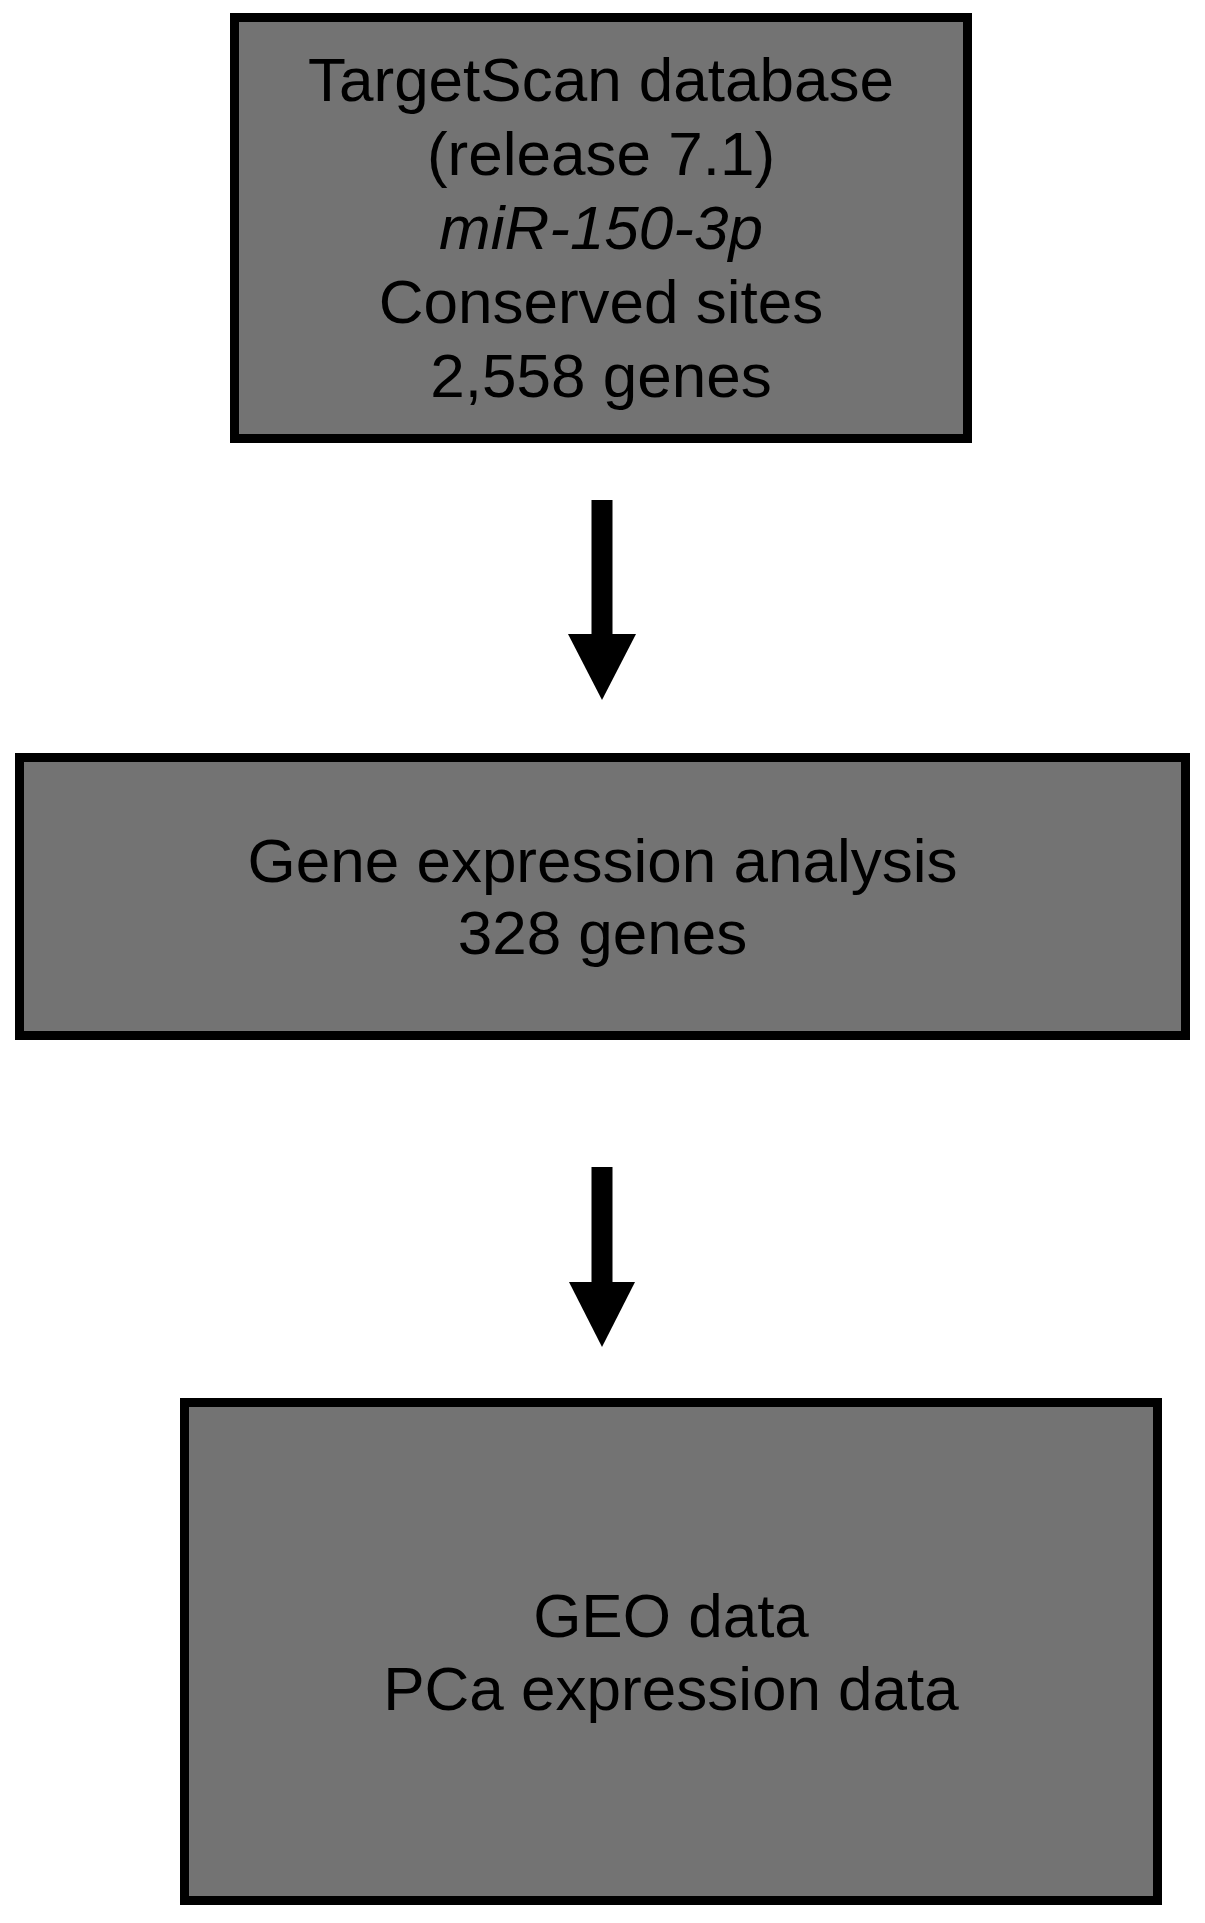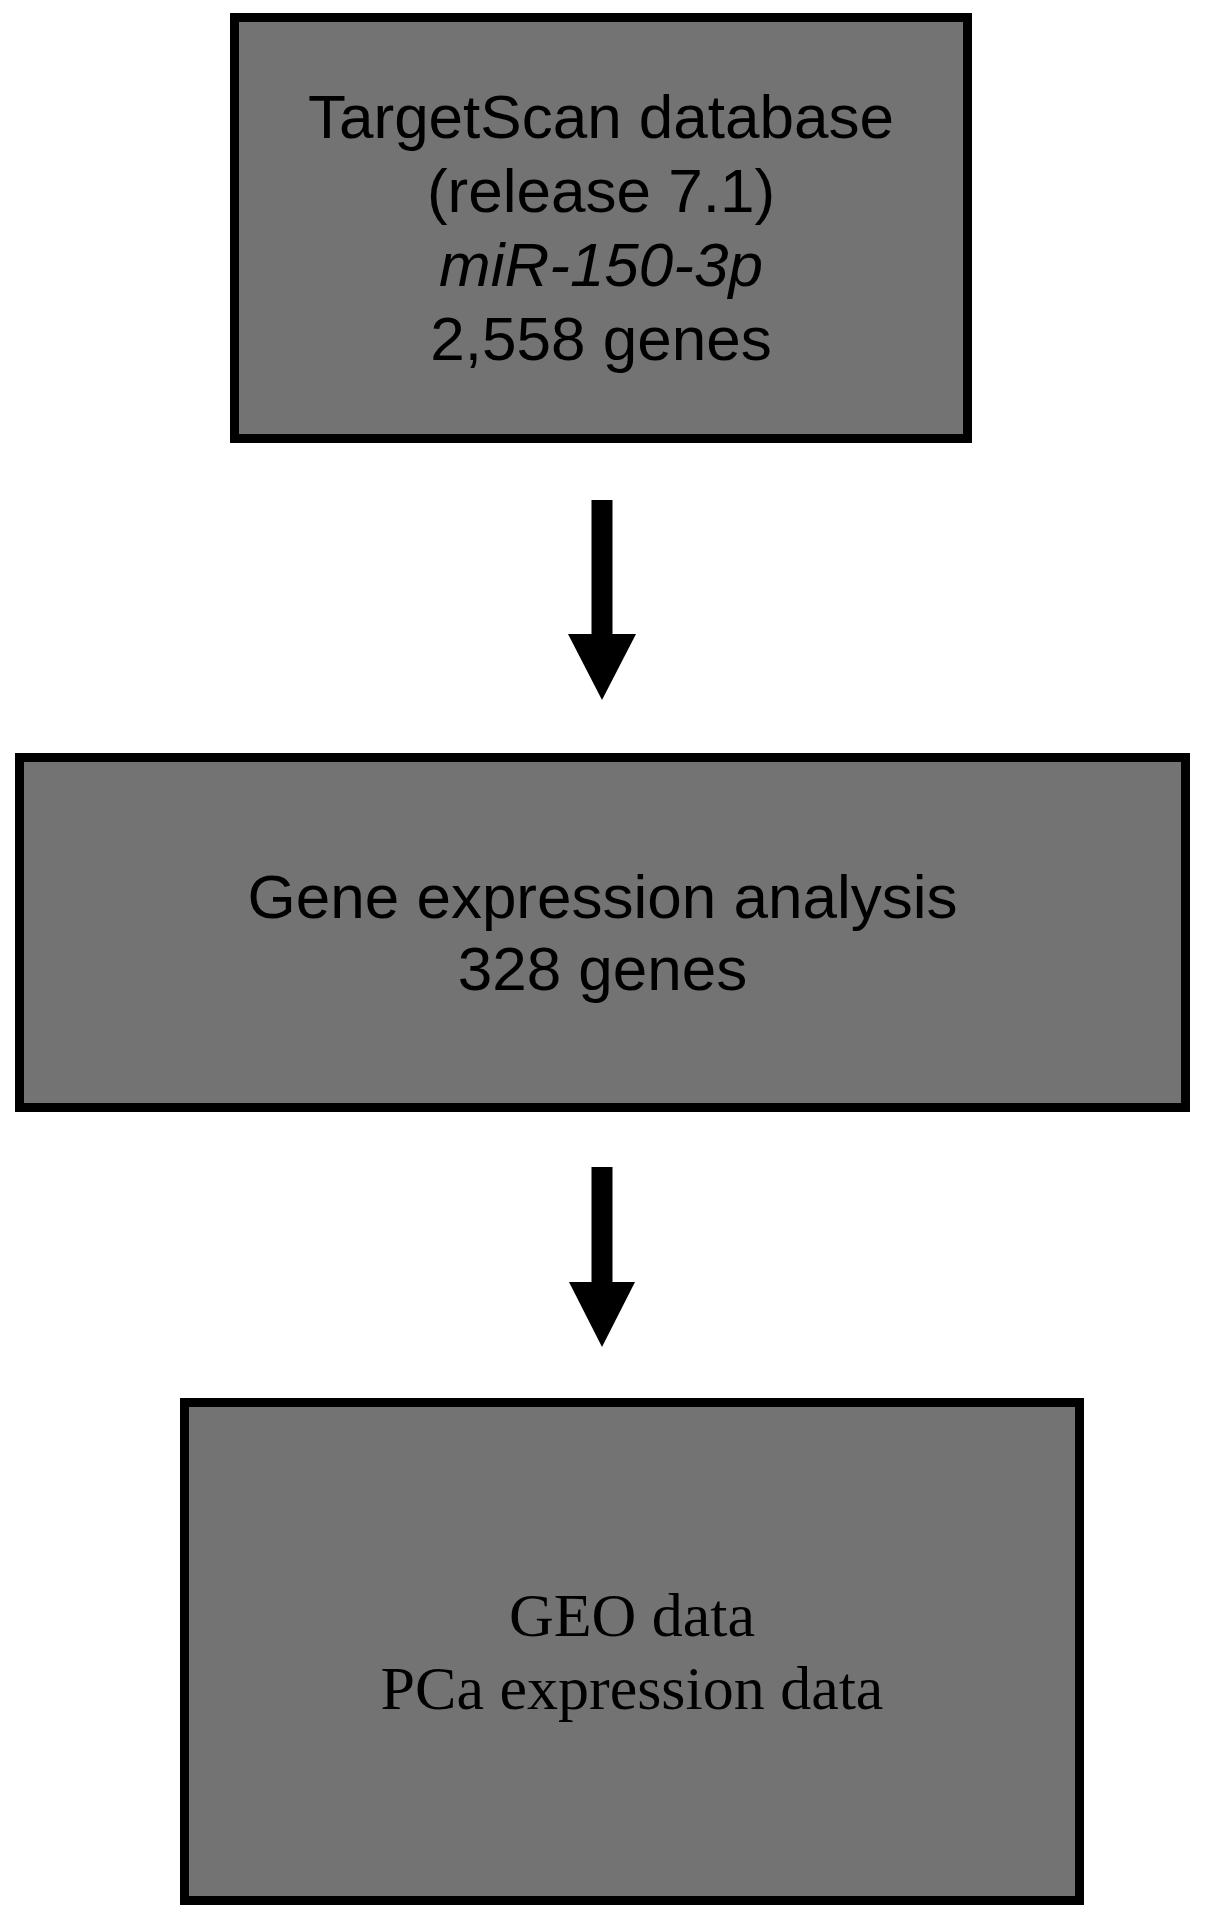--- a/index.html
+++ b/index.html
@@ -31,42 +31,42 @@
   }
   .flow-box .line { white-space: nowrap; }
   .italic { font-style: italic; }
   .box-targetscan {
     left: 230px; top: 13px;
     width: 742px; height: 430px;
     line-height: 74px;
   }
   .box-gene-expression {
     left: 15px; top: 753px;
-    width: 1175px; height: 359px;
+    width: 1175px; height: 287px;
     line-height: 72px;
   }
   .box-geo {
     left: 180px; top: 1398px;
-    width: 904px; height: 507px;
+    width: 982px; height: 507px;
     line-height: 73px;
-    font-family: Liberation Serif, serif;
   }
   .arrow { position: absolute; display: block; }
   .arrow-1 { left: 568px; top: 500px; width: 68px; height: 200px; }
   .arrow-2 { left: 569px; top: 1167px; width: 66px; height: 180px; }
 </style>
 </head>
 <body>
 
 <div class="figure">
 
   <div class="flow-box box-targetscan">
     <div class="line">TargetScan database</div>
     <div class="line">(release 7.1)</div>
     <div class="line italic">miR-150-3p</div>
+    <div class="line">Conserved sites</div>
     <div class="line">2,558 genes</div>
   </div>
 
   <svg class="arrow arrow-1" viewBox="0 0 68 200" xmlns="http://www.w3.org/2000/svg" aria-hidden="true">
     <rect x="23.5" y="0" width="21" height="140" fill="#000000"></rect>
     <polygon points="0,134 68,134 34,200" fill="#000000"></polygon>
   </svg>
 
   <div class="flow-box box-gene-expression">
     <div class="line">Gene expression analysis</div>

